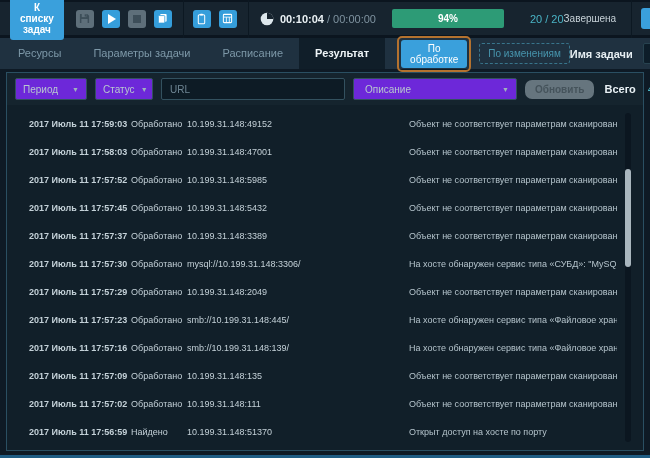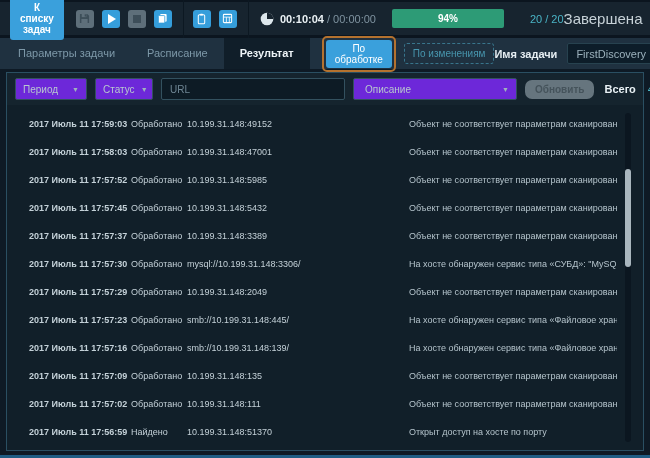--- a/index.html
+++ b/index.html
@@ -15,21 +15,21 @@
   .iconbtn.gray { background:#5e6f7a; }
   .iconbtn.blue { background:#359edb; }
   .play-tri { width:0; height:0; border-left:8px solid #fff; border-top:5px solid transparent; border-bottom:5px solid transparent; margin-left:2px; }
   .stop-sq { width:8px; height:8px; background:#3d4e59; }
   .tb-divider { width:1px; height:38px; background:#0c1822; margin:0 9px 0 3px; flex:none; }
   .clock { margin:0 6px 0 2px; flex:none; }
   .time { font-size:11px; color:#7f93a0; white-space:nowrap; }
   .time b { color:#eaf1f4; }
   .progress { width:112px; height:19px; border-radius:2px; background:#2d9b76; color:#fff; font-size:10px; font-weight:bold; display:flex; align-items:center; justify-content:center; margin-left:16px; flex:none; }
   .counter { color:#4ab4c6; font-size:11px; margin-left:26px; white-space:nowrap; }
-  .status-text { color:#c6d1d7; font-size:15px; margin-left:auto; margin-right:12px; white-space:nowrap; }
+  .status-text { color:#c6d1d7; font-size:10px; margin-left:auto; margin-right:12px; white-space:nowrap; }
 
   
   .tabrow { height:31px; background:#1f3140; display:flex; align-items:center; padding:0 6px 0 2px; }
   .tab { line-height:31px; padding:0 16px; font-size:11px; color:#7d98a8; cursor:pointer; white-space:nowrap; }
   .tab.active { background:#101e29; color:#eef4f7; font-weight:bold; }
   .hl-wrap { border:2px solid #b4722f; border-radius:5px; padding:2px; margin-left:12px; display:inline-flex; }
   .btn-small-blue { background:#3aa0dc; color:#fff; border:none; border-radius:3px; font-size:10px; padding:3px 9px; font-family:inherit; cursor:pointer; }
   .btn-dashed { background:transparent; border:1px dashed #38758c; color:#4795ad; font-size:10px; border-radius:3px; padding:4px 8px; margin-left:8px; font-family:inherit; cursor:pointer; white-space:nowrap; }
   .tn-label { margin-left:auto; color:#e6eef2; font-size:11px; font-weight:bold; white-space:nowrap; }
   .tn-input { width:130px; height:21px; background:#0d1d29; border:1px solid #27424f; border-radius:2px; color:#9cb2bd; font-size:11px; padding:0 8px; margin:0 4px 0 10px; font-family:inherit; }
@@ -117,20 +117,21 @@
     <span class="counter">20 / 20</span>
     <span class="status-text">Завершена</span>
 
     <div class="tb-divider"></div>
     <button class="btn-primary">Экспорт</button>
   </div>
 
   <div class="tabrow">
     <div style="display:flex">
 
+    <div class="tab">Ресурсы</div>
         <div class="tab">Параметры задачи</div>
         <div class="tab">Расписание</div>
         <div class="tab active">Результат</div>
       </div>
     <span class="hl-wrap">
       <button class="btn-small-blue">По обработке</button>
     </span>
     <button class="btn-dashed">По изменениям</button>
     <span class="tn-label">Имя задачи</span>
     <input class="tn-input" value="FirstDiscovery" style="">

